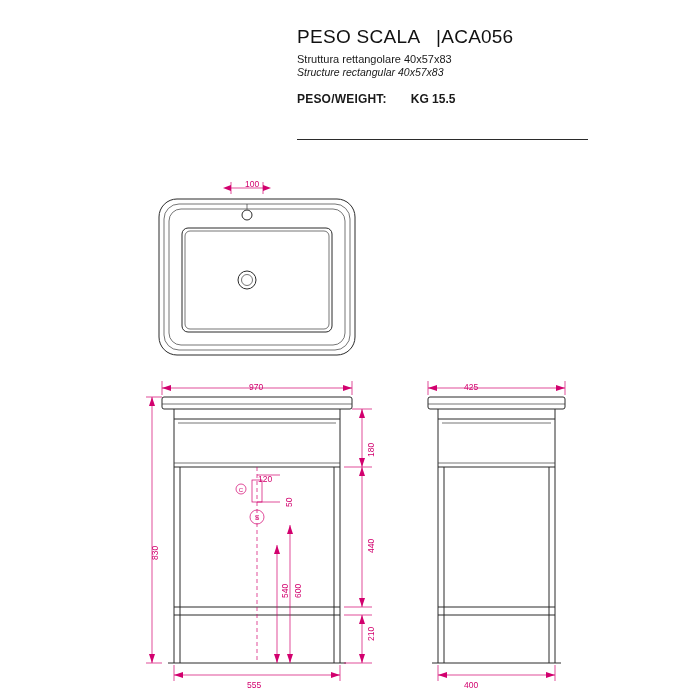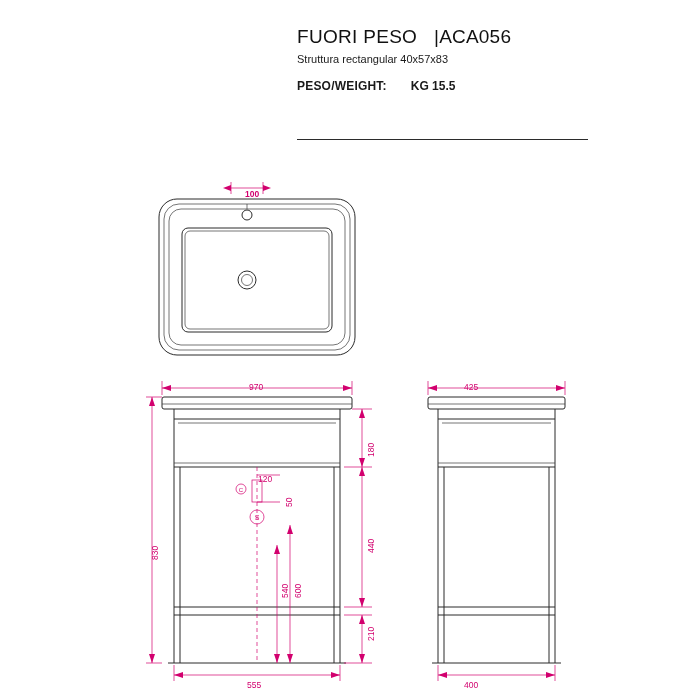--- a/index.html
+++ b/index.html
@@ -83,24 +83,25 @@
   .dimfill { fill: #d2006e; stroke: none; }
   .dash { fill: none; stroke: #d2006e; stroke-width: 0.7; stroke-dasharray: 4 3; }
 </style>
 </head>
 <body>
 
 <div class="sheet">
 
   <div class="header">
     <div class="title">
-      <span>FUORI PESO</span>
+      <span>PESO SCALA</span>
       &nbsp;&nbsp;<span>|</span><span class="code">ACA056</span>
     </div>
-    <div class="subtitle-it">Struttura rectangular 40x57x83</div>
+    <div class="subtitle-it">Struttura rettangolare 40x57x83</div>
+    <div class="subtitle-fr">Structure rectangular 40x57x83</div>
     <div class="weight-row">
       <span class="weight-label">PESO/WEIGHT:</span>
       <span class="weight-value">KG 15.5</span>
     </div>
   </div>
   <div class="header-rule"></div>
 
   <svg width="260" height="190" style="position:absolute;left:145px;top:175px;">
 
     <g>
@@ -118,21 +119,21 @@
     <rect class="bl" x="37" y="53" width="150" height="104" rx="6" ry="6"></rect>
     <rect class="bl-thin" x="40" y="56" width="144" height="98" rx="5" ry="5"></rect>
 
     <circle class="bl" cx="102" cy="40" r="5"></circle>
     <line class="bl-thin" x1="102" y1="29" x2="102" y2="34"></line>
 
     <circle class="bl" cx="102" cy="105" r="9"></circle>
     <circle class="bl-thin" cx="102" cy="105" r="5.5"></circle>
   </svg>
 
-  <div class="dimtext" style="left:245px;top:189px;font-weight:bold;">100</div>
+  <div class="dimtext" style="left:245px;top:179px;">100</div>
 
   <svg width="250" height="310" style="position:absolute;left:140px;top:375px;">
 
     <g>
       <line class="dim" x1="22" y1="13" x2="212" y2="13"></line>
       <line class="dim" x1="22" y1="6" x2="22" y2="20"></line>
       <line class="dim" x1="212" y1="6" x2="212" y2="20"></line>
       <polygon class="dimfill" points="22,13 31,10 31,16"></polygon>
       <polygon class="dimfill" points="212,13 203,10 203,16"></polygon>
     </g>

